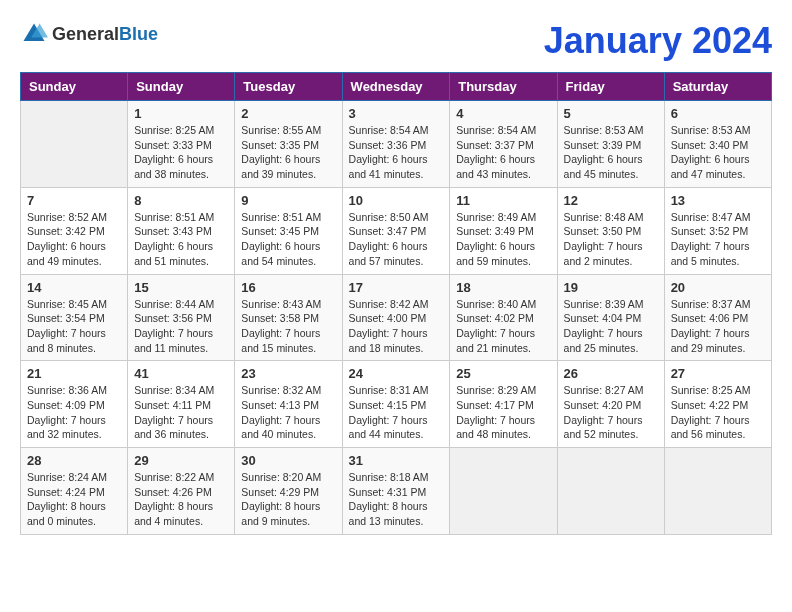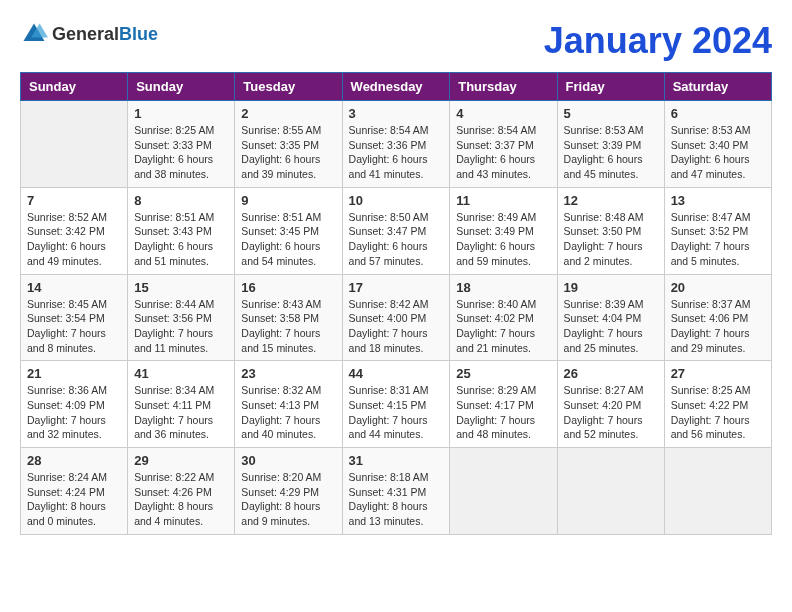--- a/index.html
+++ b/index.html
@@ -285,21 +285,21 @@
 and 36 minutes.</div>
         </td>
         <td>
           <span class="day-number">23</span>
           <div class="day-info">Sunrise: 8:32 AM
 Sunset: 4:13 PM
 Daylight: 7 hours
 and 40 minutes.</div>
         </td>
         <td>
-          <span class="day-number">44</span>
+          <span class="day-number">24</span>
           <div class="day-info">Sunrise: 8:31 AM
 Sunset: 4:15 PM
 Daylight: 7 hours
 and 44 minutes.</div>
         </td>
         <td>
           <span class="day-number">25</span>
           <div class="day-info">Sunrise: 8:29 AM
 Sunset: 4:17 PM
 Daylight: 7 hours

